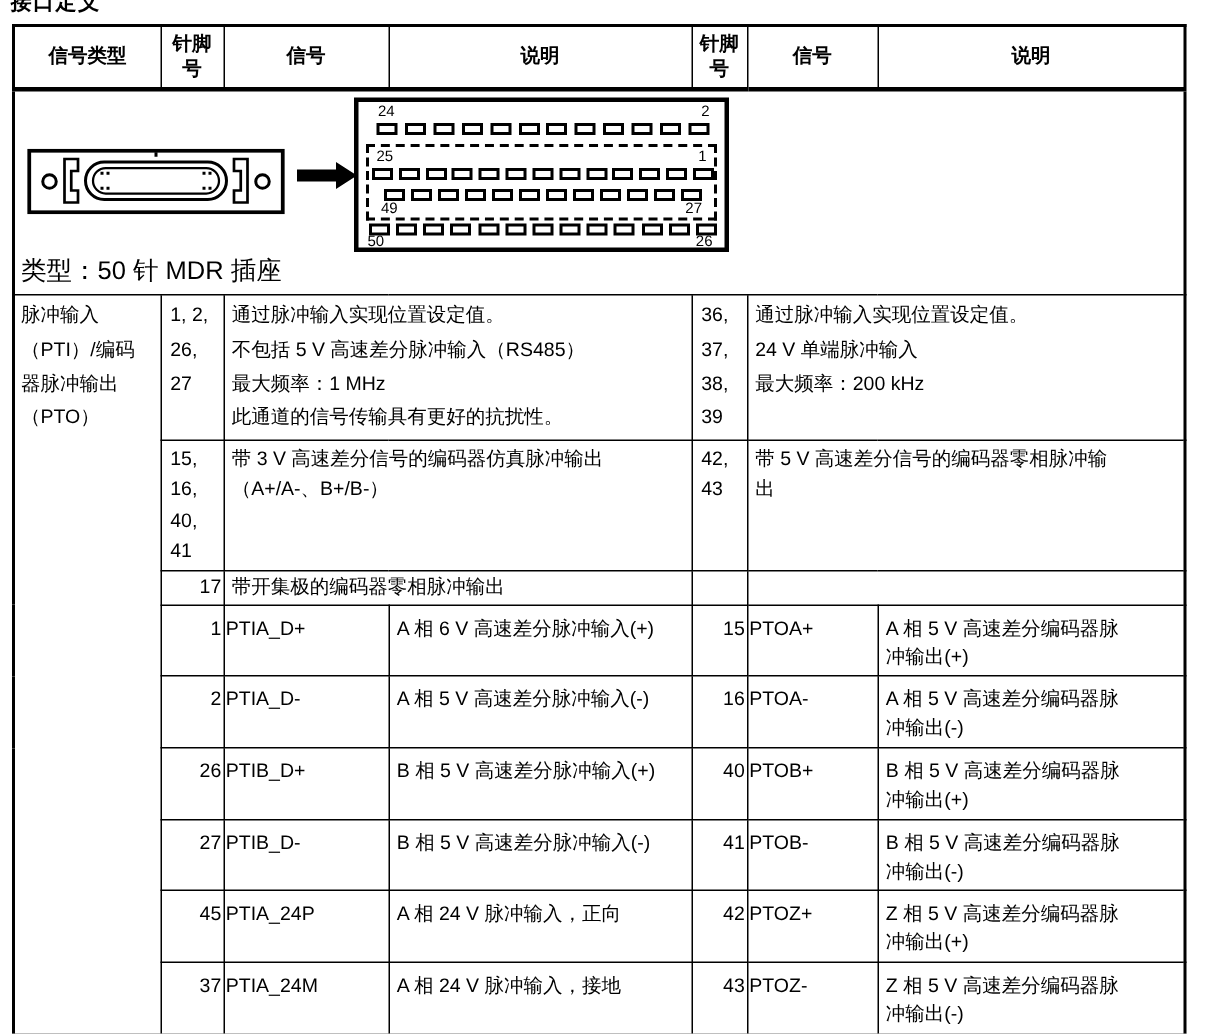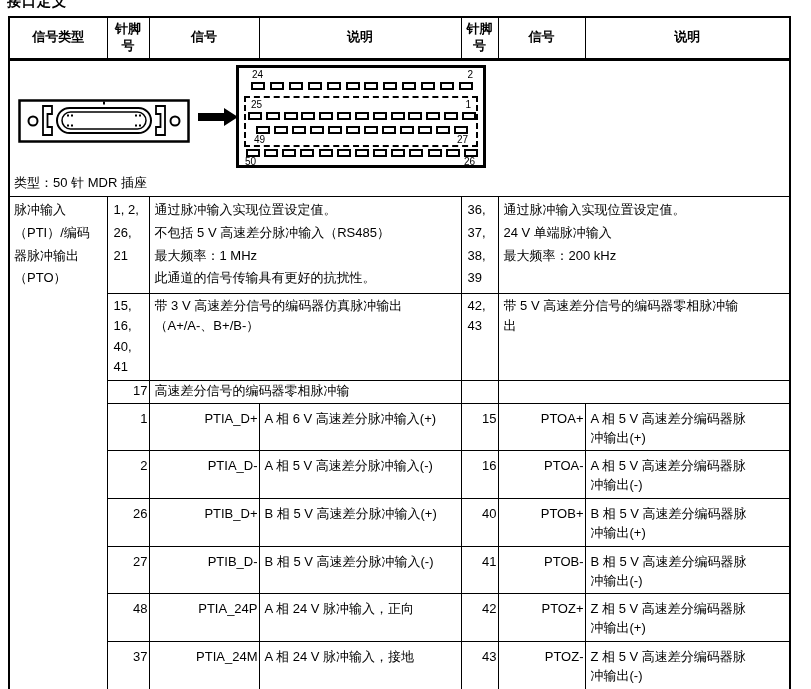--- a/index.html
+++ b/index.html
@@ -20,28 +20,28 @@
   thead th { font-weight:bold; text-align:center; vertical-align:middle;
              border-bottom:3px solid #000; padding:3px 2px; line-height:1.3; }
   .r-head { height:41px; }
   .r-g0 { height:97px; } .r-g0 td { line-height:1.76; padding-top:2px; }
   .r-g1 { height:69px; } .r-g1 td { line-height:1.55; padding-top:2px; }
   .r-g2 { height:22px; } .r-g2 td { line-height:1.3; padding-top:2px; }
   .r-d  { height:38px; } .r-d td { line-height:1.45; padding-top:6px; }
   .st-cell { line-height:1.76; padding:2px 3px 2px 4px; }
   .pins-g { text-align:left; padding-left:6px; }
   .pin-c { text-align:right; padding-left:1px; padding-right:1px; }
-  .sig-c { text-align:right; padding-left:1px; padding-right:1px; }
+  .sig-c { text-align:left; padding-left:1px; padding-right:1px; }
   .desc-c { text-align:left; padding-right:2px; }
 
   
   .img-cell { position:relative; height:129px; padding:0; }
   .conn-photo { position:absolute; left:8px; top:38px; }
   .arrow-ico { position:absolute; left:188px; top:46px; }
-  .type-label { position:absolute; left:4px; bottom:4px; font-size:13px; white-space:nowrap; }
+  .type-label { position:absolute; left:4px; bottom:4px; font-size:17px; white-space:nowrap; }
 
   .pdg { position:absolute; left:226px; top:4px; width:244px; height:97px;
          border:3px solid #000; background:#fff; }
   .plb { position:absolute; font-size:10px; line-height:11px; }
   .prow { position:absolute; display:flex; justify-content:space-between; height:8px; }
   .pin { width:14px; height:8px; border:2px solid #000; background:#fff; box-sizing:border-box; }
   .dash { position:absolute; left:5px; top:28px; right:5px; height:47px;
           border:2px dashed #000; }
 </style>
 </head>
@@ -125,21 +125,21 @@
         </td>
       </tr>
 
       <tr class="r-g0">
         <td rowspan="11" class="st-cell">脉冲输入
 （PTI）/编码
 器脉冲输出
 （PTO）</td>
         <td class="pins-g">1, 2,
 26,
-21</td>
+27</td>
         <td colspan="2" class="desc-c">通过脉冲输入实现位置设定值。
 不包括 5 V 高速差分脉冲输入（RS485）
 最大频率：1 MHz
 此通道的信号传输具有更好的抗扰性。</td>
         <td class="pins-g">36,
 37,
 38,
 39</td>
         <td colspan="2" class="desc-c">通过脉冲输入实现位置设定值。
 24 V 单端脉冲输入
@@ -154,21 +154,21 @@
         <td colspan="2" class="desc-c">带 3 V 高速差分信号的编码器仿真脉冲输出
 （A+/A-、B+/B-）</td>
         <td class="pins-g">42,
 43</td>
         <td colspan="2" class="desc-c">带 5 V 高速差分信号的编码器零相脉冲输
 出</td>
       </tr>
 
       <tr class="r-g2">
         <td class="pin-c">17</td>
-        <td colspan="2" class="desc-c">高速差分信号的编码器零相脉冲输</td>
+        <td colspan="2" class="desc-c">带开集极的编码器零相脉冲输出</td>
         <td class="pin-c"></td>
         <td colspan="2" class="desc-c"></td>
       </tr>
 
       <tr class="r-d">
         <td class="pin-c">1</td>
         <td class="sig-c">PTIA_D+</td>
         <td class="desc-c">A 相 6 V 高速差分脉冲输入(+)</td>
         <td class="pin-c">15</td>
         <td class="sig-c">PTOA+</td>
@@ -196,21 +196,21 @@
       <tr class="r-d">
         <td class="pin-c">27</td>
         <td class="sig-c">PTIB_D-</td>
         <td class="desc-c">B 相 5 V 高速差分脉冲输入(-)</td>
         <td class="pin-c">41</td>
         <td class="sig-c">PTOB-</td>
         <td class="desc-c">B 相 5 V 高速差分编码器脉
 冲输出(-)</td>
       </tr>
       <tr class="r-d">
-        <td class="pin-c">48</td>
+        <td class="pin-c">45</td>
         <td class="sig-c">PTIA_24P</td>
         <td class="desc-c">A 相 24 V 脉冲输入，正向</td>
         <td class="pin-c">42</td>
         <td class="sig-c">PTOZ+</td>
         <td class="desc-c">Z 相 5 V 高速差分编码器脉
 冲输出(+)</td>
       </tr>
       <tr class="r-d">
         <td class="pin-c">37</td>
         <td class="sig-c">PTIA_24M</td>

